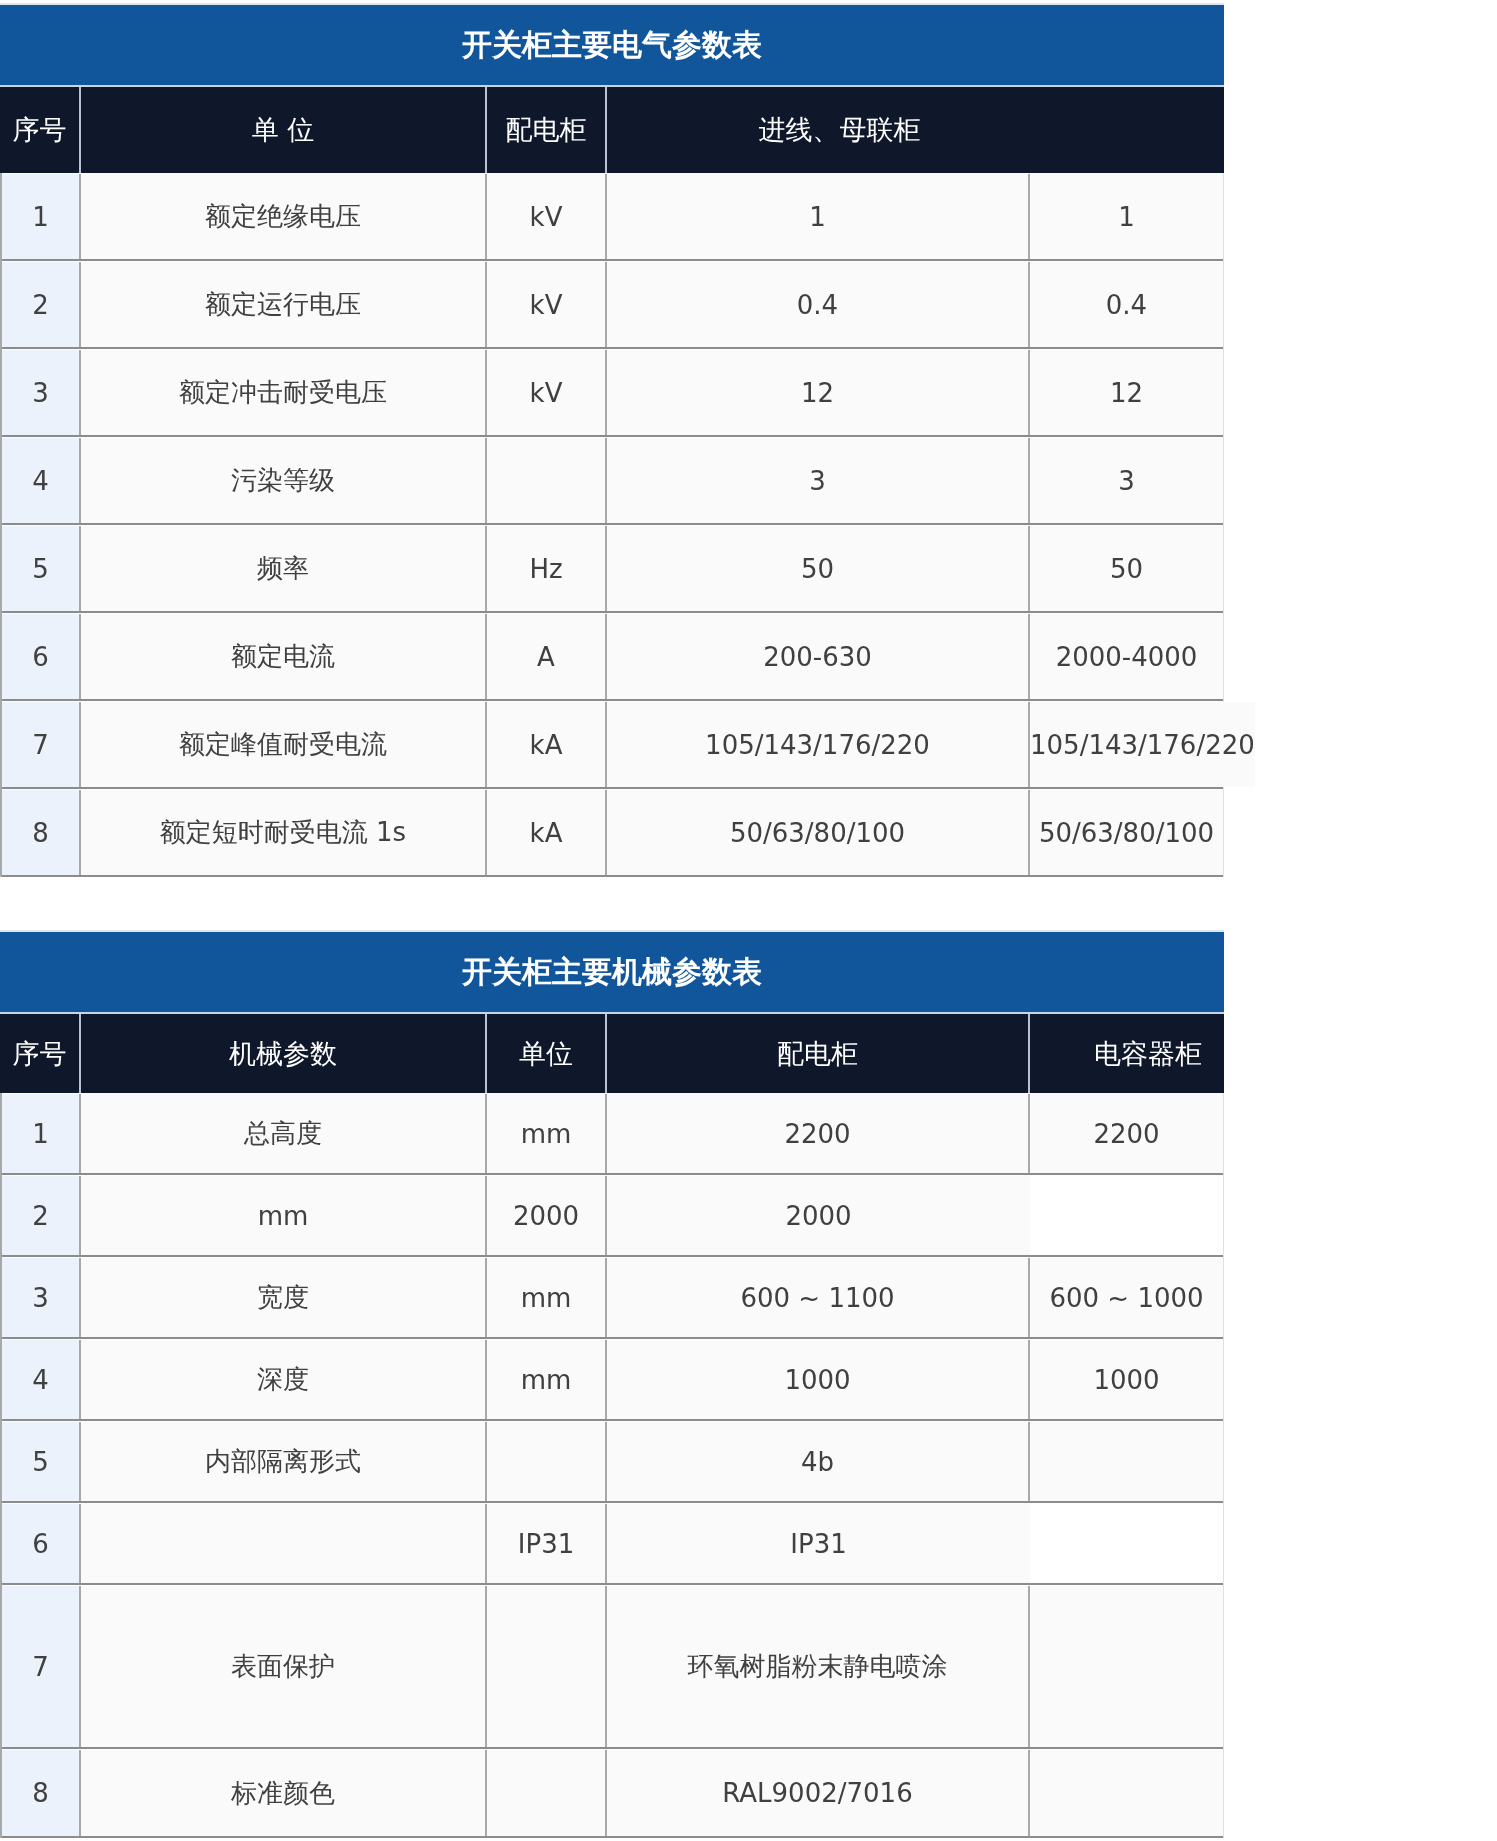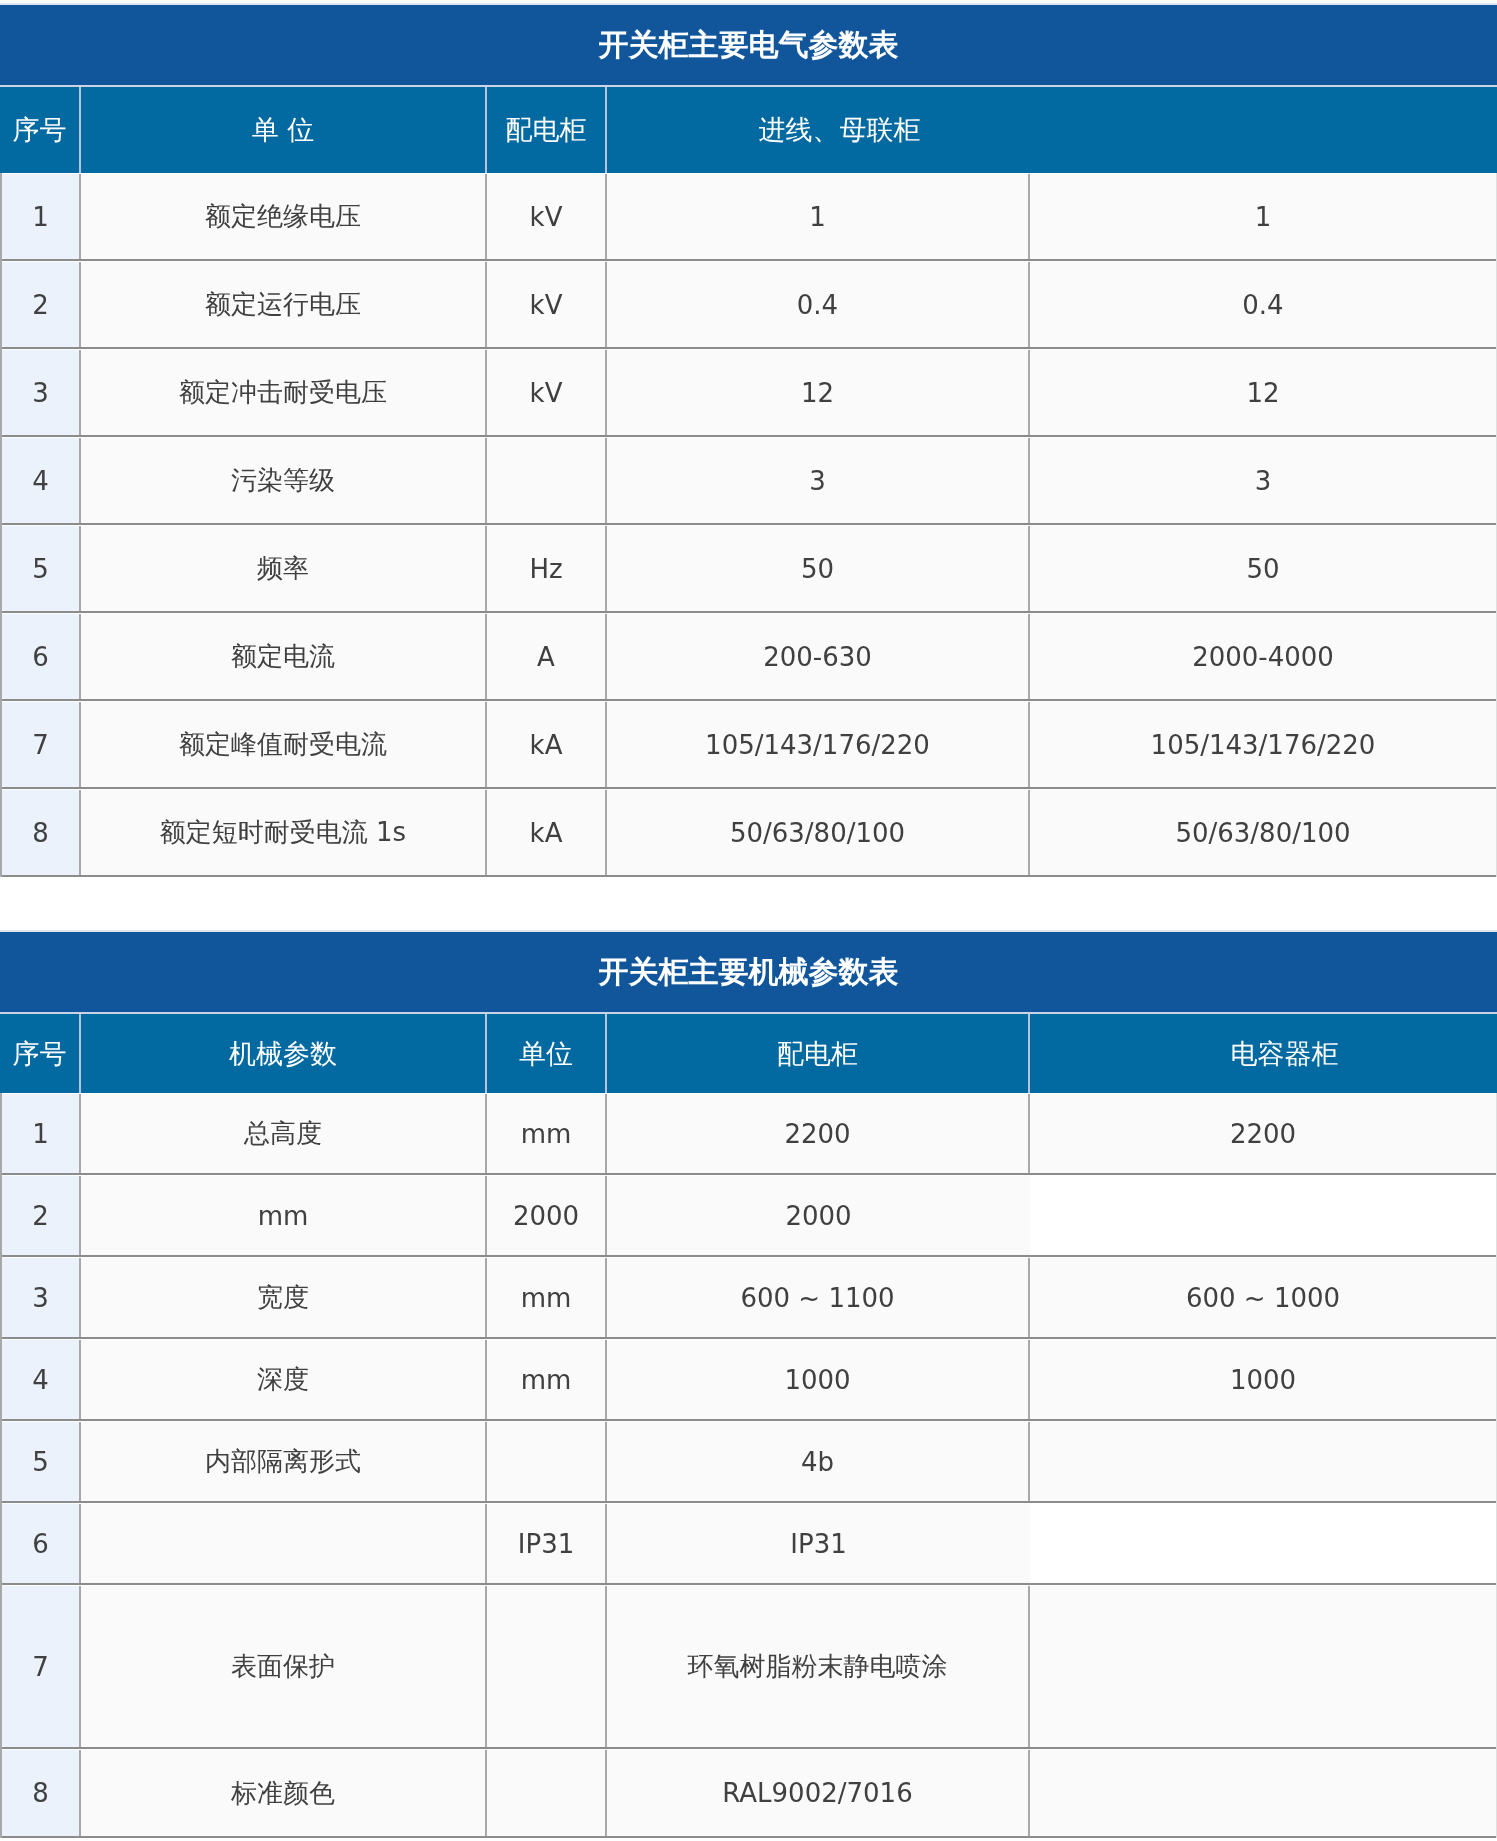--- a/index.html
+++ b/index.html
@@ -3,31 +3,31 @@
 <meta charset="utf-8">
 <style>
   html,body{margin:0;padding:0;background:#ffffff;}
   body{
     width:1497px;height:1841px;overflow:hidden;
     font-family:"DejaVu Sans","Liberation Sans",sans-serif;
     -webkit-font-smoothing:antialiased;
   }
   *{box-sizing:border-box;}
   .page{padding-top:3px;}
-  .ptable{width:1497px;text-align:right;}
+  .ptable{width:1224px;text-align:right;}
   .gap{height:53px;}
 
   .title-bar{
     height:82px;display:flex;align-items:center;justify-content:center;
     background:#11569B;color:#ffffff;font-size:30px;font-weight:bold;
     border-top:2px solid #dde5f0;
   }
   .header-row{
     display:grid;grid-template-columns:81px 406px 120px 423px 1fr;
-    background:#0369a1;color:#ffffff;
+    background:#0f172a;color:#ffffff;
     border-top:2px solid #c9d4e4;
   }
   .t1 .header-row{height:88px;}
   .t2 .header-row{height:81px;}
   .header-cell{
     display:flex;align-items:center;justify-content:center;
     font-size:27px;border-right:2px solid #b7c3d6;
     white-space:pre;
   }
   .header-cell:last-child{border-right:none;margin-left:42px;}

